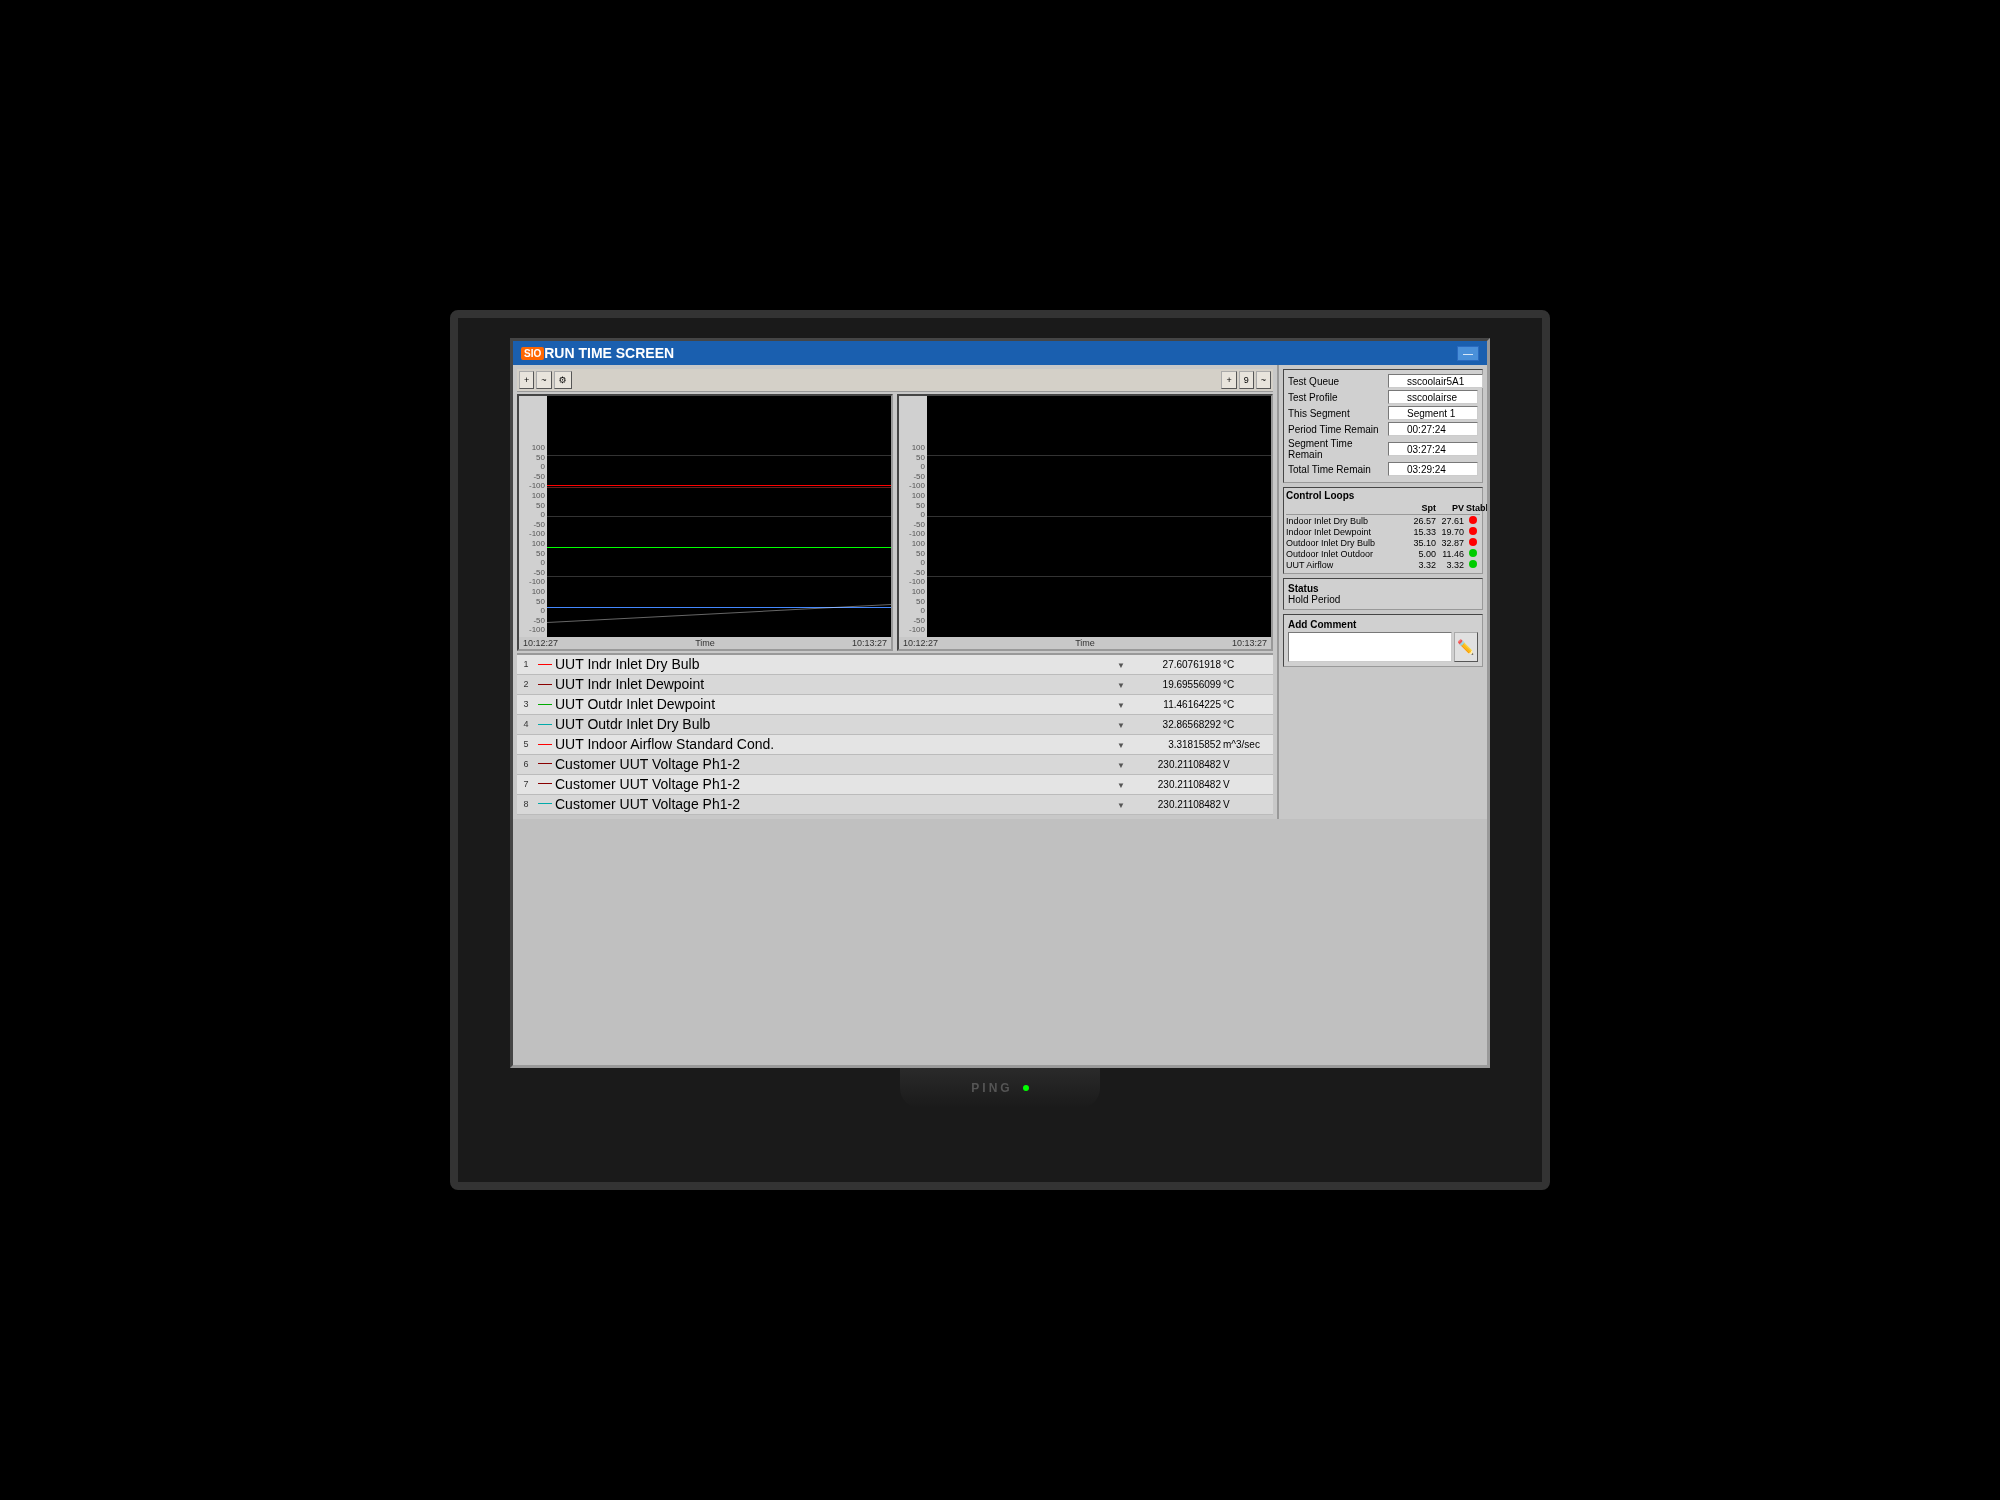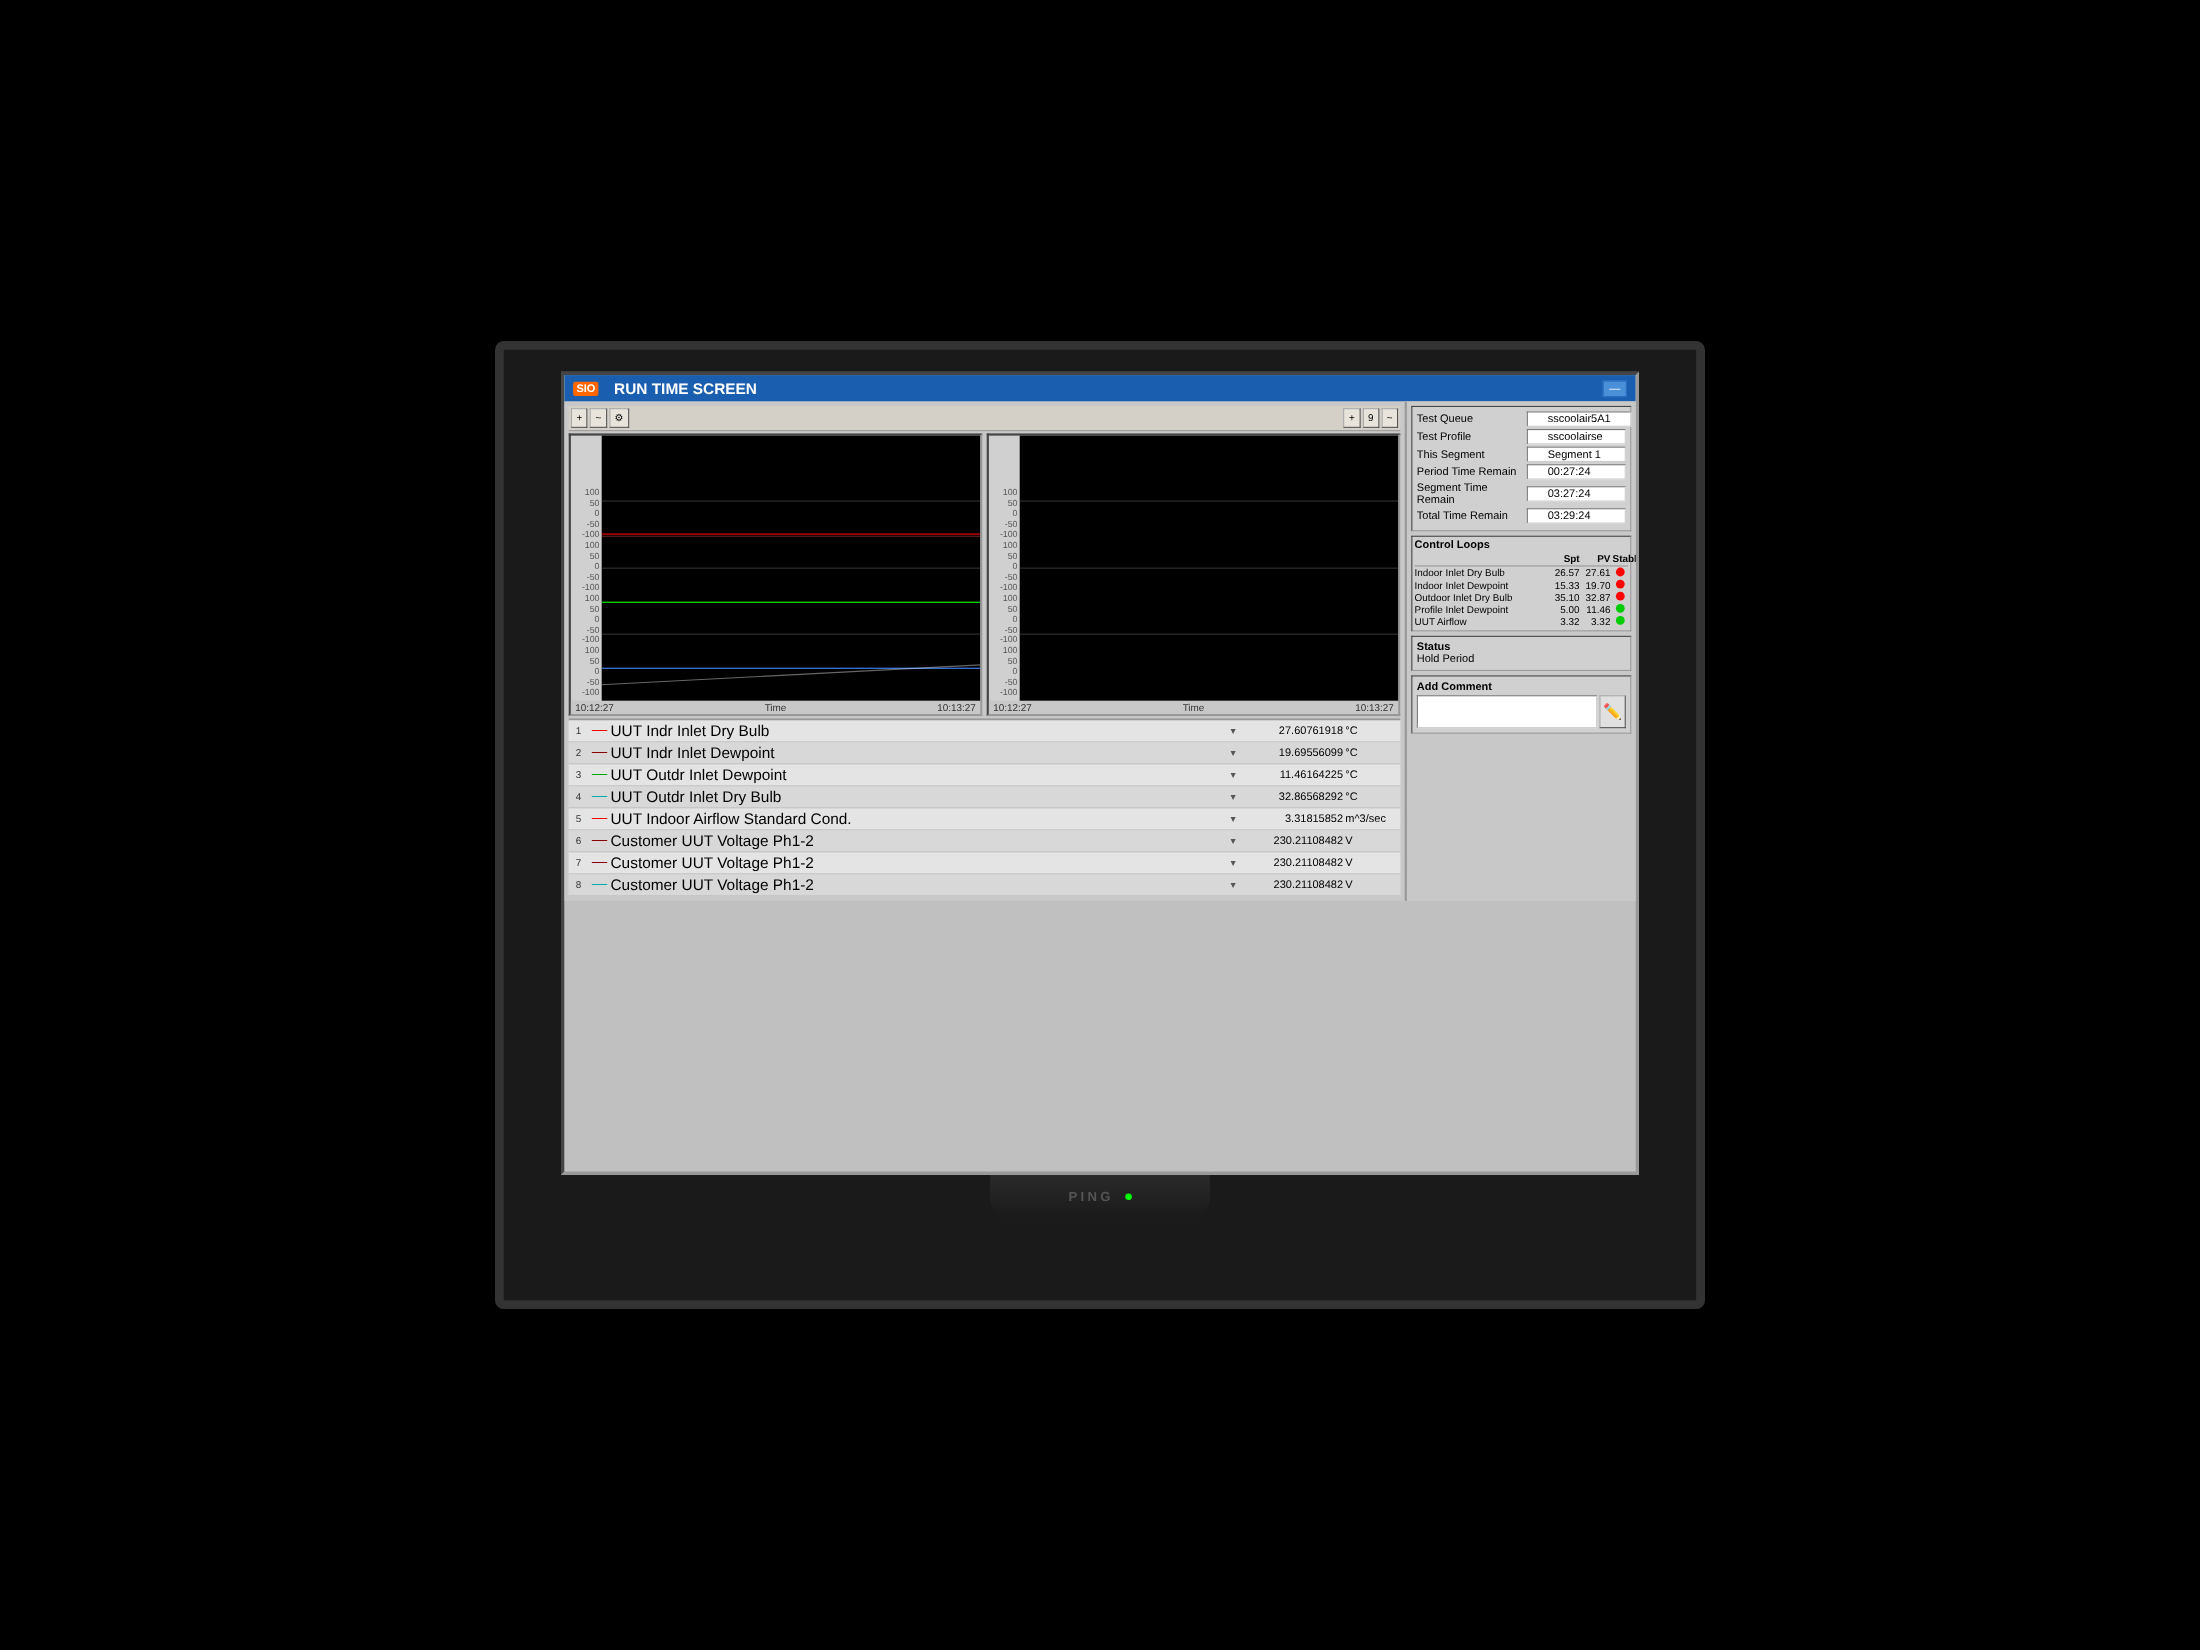--- a/index.html
+++ b/index.html
@@ -35,21 +35,21 @@
     }
     
     #title-bar {
       background: #1a5faf;
       color: white;
       font-weight: bold;
       font-size: 14px;
       padding: 4px 8px;
       display: flex;
       align-items: center;
-      gap: 14px;
+      gap: 0;
     }
     #title-bar .logo {
       background: #ff6600;
       color: white;
       font-size: 10px;
       font-weight: bold;
       padding: 1px 3px;
       border-radius: 2px;
     }
     #minimize-btn {
@@ -621,21 +621,21 @@
           </div>
 
           <div class="cl-row">
             <span class="cl-name">Outdoor Inlet Dry Bulb</span>
             <span class="cl-spt">35.10</span>
             <span class="cl-pv">32.87</span>
             <span class="cl-stable"><span class="status-dot dot-red"></span></span>
           </div>
 
           <div class="cl-row">
-            <span class="cl-name">Profile Inlet Dewpoint</span>
+            <span class="cl-name">Outdoor Inlet Outdoor</span>
             <span class="cl-spt">5.00</span>
             <span class="cl-pv">11.46</span>
             <span class="cl-stable"><span class="status-dot dot-green"></span></span>
           </div>
 
           <div class="cl-row">
             <span class="cl-name">UUT Airflow</span>
             <span class="cl-spt">3.32</span>
             <span class="cl-pv">3.32</span>
             <span class="cl-stable"><span class="status-dot dot-green"></span></span>

